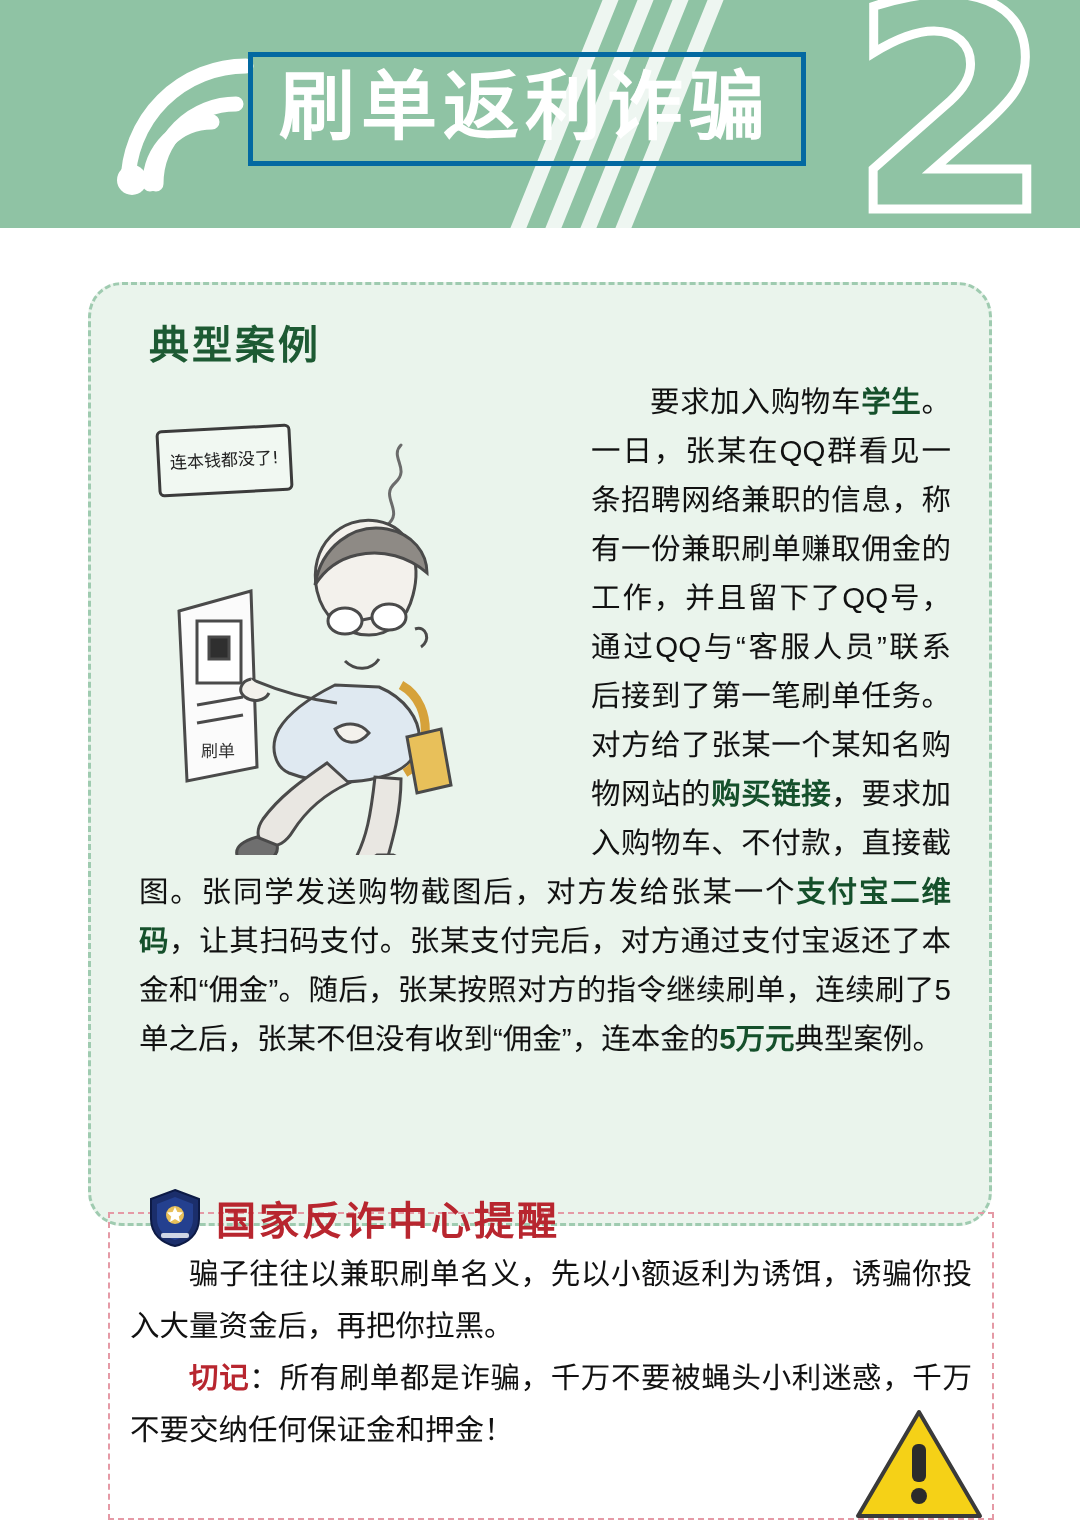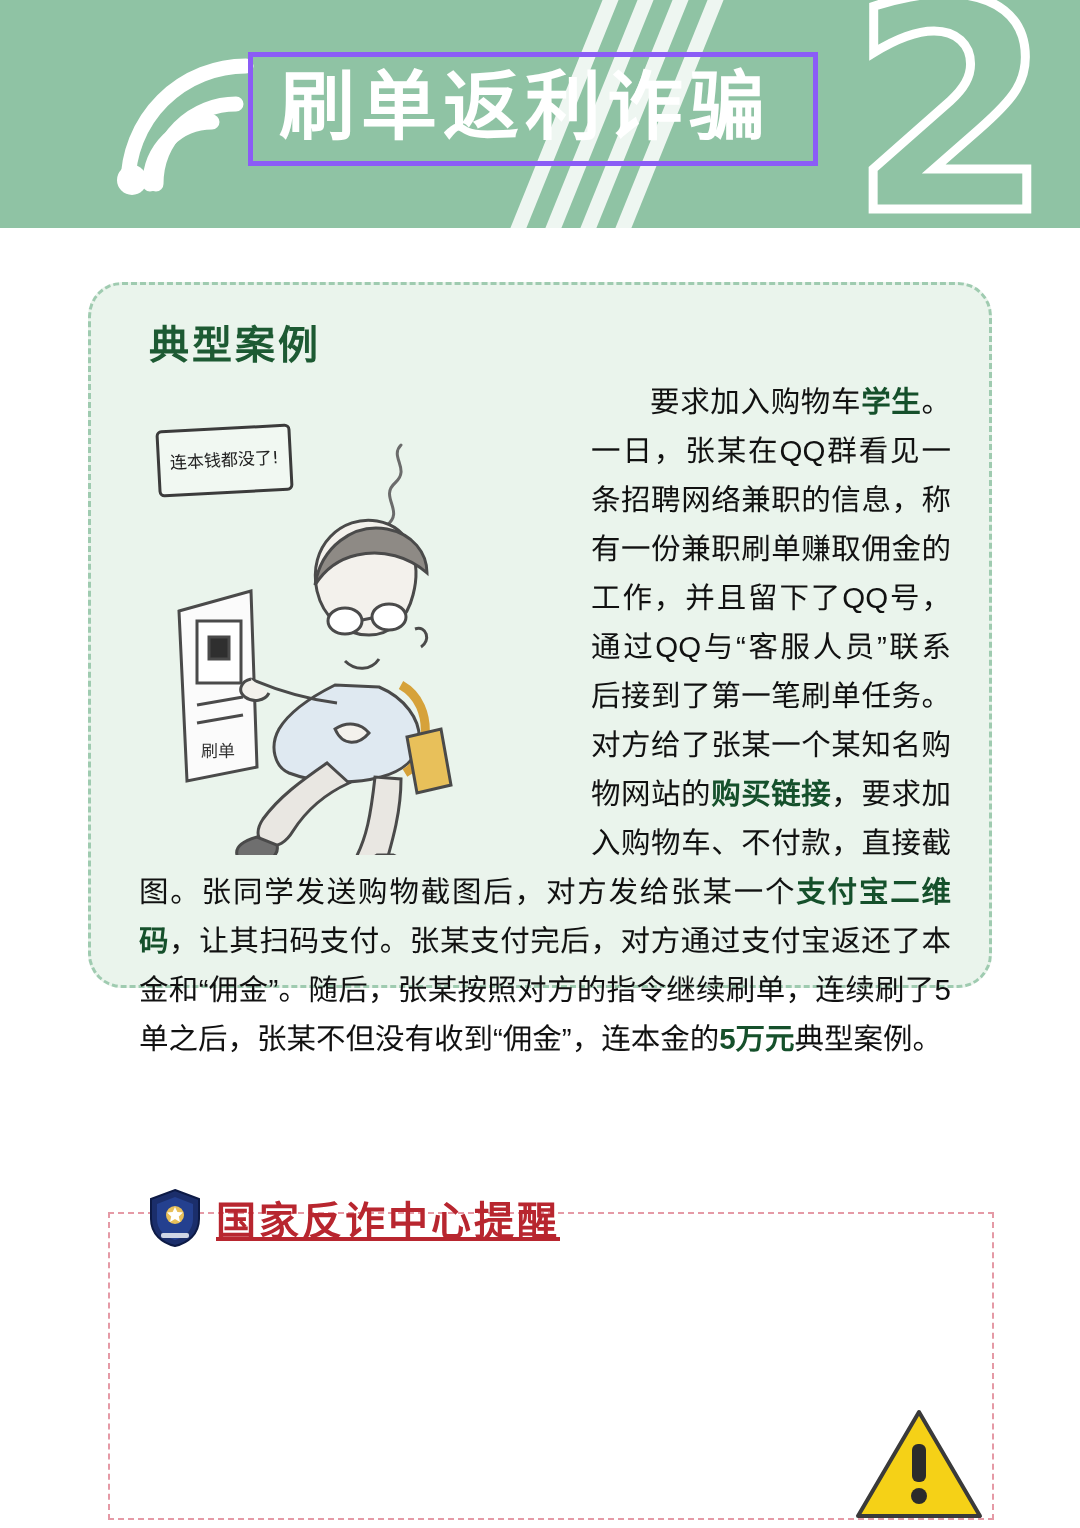--- a/index.html
+++ b/index.html
@@ -63,40 +63,40 @@
     left: 108px;
     top: 52px;
     width: 150px;
     height: 150px;
   }
 
   .title-box {
     position: absolute;
     left: 248px;
     top: 52px;
-    border: 5px solid #8b5cf6;
-    padding: 10px 42px 14px 26px;
+    border: 5px solid #0369a1;
+    padding: 10px 30px 14px 26px;
   }
   .title-text {
     font-size: 76px;
     font-weight: bold;
     color: #ffffff;
     letter-spacing: 6px;
     line-height: 1.05;
     white-space: nowrap;
     font-family: "DejaVu Sans", "Liberation Sans", sans-serif;
   }
 
   
   .case-card {
     position: absolute;
     left: 88px;
     top: 282px;
     width: 904px;
-    height: 706px;
+    height: 944px;
     background: #eaf4ec;
     border: 3px dashed #9fcbb0;
     border-radius: 34px;
     box-sizing: border-box;
   }
   .case-title {
     position: absolute;
     left: 58px;
     top: 28px;
     font-size: 40px;
@@ -159,21 +159,20 @@
     top: 1188px;
     display: flex;
     align-items: center;
     gap: 14px;
   }
   .alert-title {
     font-size: 40px;
     font-weight: bold;
     color: #b8262f;
     letter-spacing: 3px;
-    text-decoration: underline;
   }
   .badge {
     width: 54px;
     height: 60px;
     position: relative;
   }
   .alert-body {
     position: absolute;
     left: 130px;
     top: 1248px;
@@ -304,20 +303,22 @@
       <path d="M27 9 L45 16 V31 C45 42 37 49 27 52 C17 49 9 42 9 31 V16 Z" fill="#24408f"></path>
       <circle cx="27" cy="27" r="9" fill="#e8c05a"></circle>
       <path d="M27 19 l2.4 5 5.6 .6 -4.2 3.8 1.2 5.6 -5-3 -5 3 1.2-5.6 -4.2-3.8 5.6-.6z" fill="#ffffff"></path>
       <rect x="13" y="45" width="28" height="5" rx="2" fill="#cfd6e6"></rect>
     </svg>
   </span>
   <span class="alert-title">国家反诈中心提醒</span>
 </div>
 
 <div class="alert-body">
+  <p>骗子往往以兼职刷单名义，先以小额返利为诱饵，诱骗你投入大量资金后，再把你拉黑。</p>
+  <p><span class="bold-red">切记</span><span>：所有刷单都是诈骗，千万不要被蝇头小利迷惑，千万不要交纳任何保证金和押金！</span></p>
 </div>
 
 <div class="warning-tri">
   <svg viewBox="0 0 130 116" width="130" height="116">
     <path d="M65 6 L126 110 L4 110 Z" fill="#f5d117" stroke="#3a3a3a" stroke-width="4" stroke-linejoin="round"></path>
     <rect x="58" y="38" width="14" height="38" rx="6" fill="#2b2b2b"></rect>
     <circle cx="65" cy="90" r="8" fill="#2b2b2b"></circle>
   </svg>
 </div>
 

